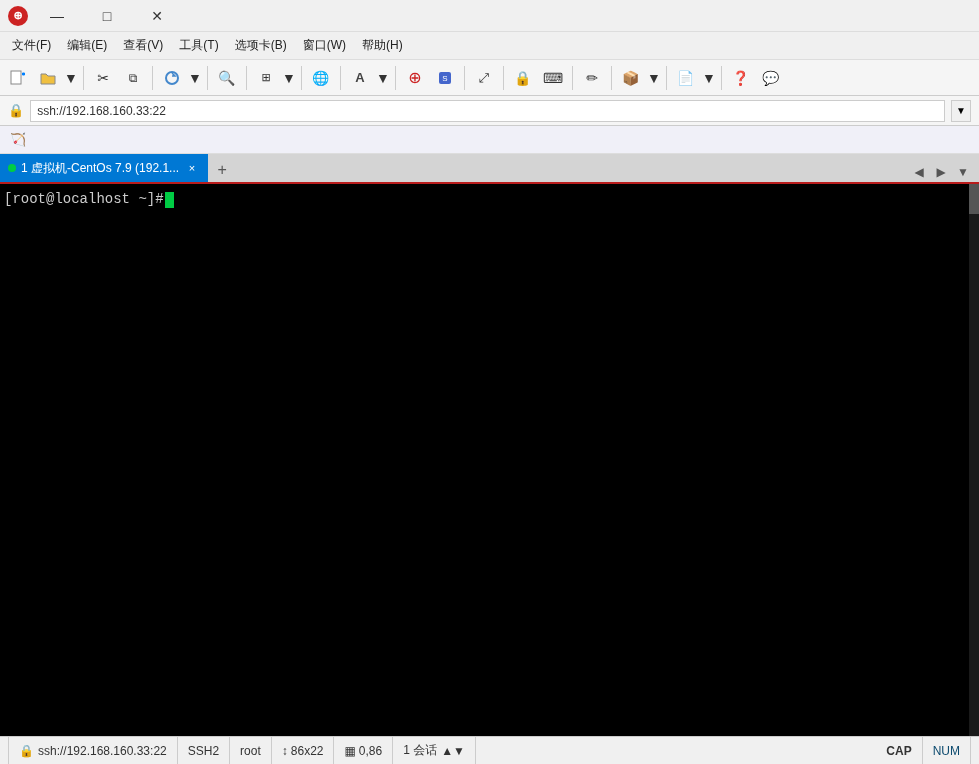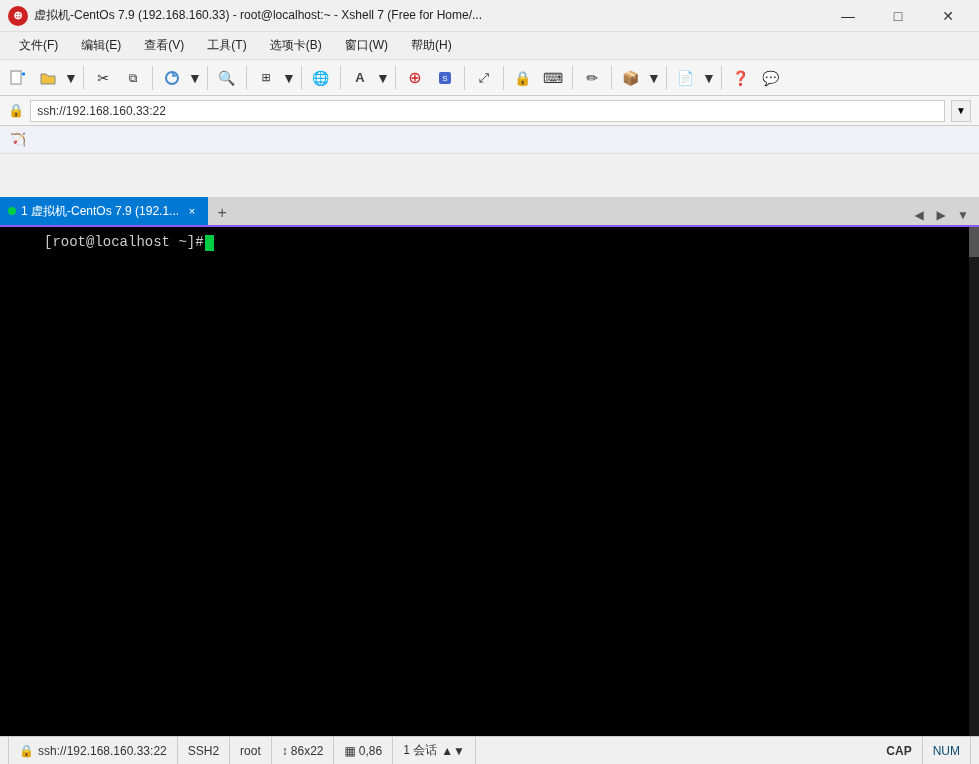--- a/index.html
+++ b/index.html
@@ -45,21 +45,21 @@
       align-items: center;
       padding: 0 4px;
       border-bottom: 1px solid #ddd;
     }
     .menu-item {
       padding: 2px 8px;
       font-size: 12px;
       color: #222;
       cursor: pointer;
       height: 24px;
-      display: flex; align-items: center; margin-left: 7px;
+      display: flex; align-items: center;
     }
 
     
     .toolbar {
       background: #f5f5f5;
       height: 36px;
       display: flex;
       align-items: center;
       padding: 2px 4px;
       border-bottom: 1px solid #ccc;
@@ -126,23 +126,22 @@
       color: #cc3300; margin-right: 6px; font-size: 13px;
     }
 
     
     .tab-bar {
       background: #d4d4d4;
       height: 30px;
       display: flex;
       align-items: flex-end;
       padding: 0 0 0 0;
-      border-bottom: 2px solid #8b5cf6;
+      border-bottom: 2px solid #b91c1c;
       position: relative;
-      margin-top: 43px;
     }
     .tab-active {
       background: #0078d4;
       height: 28px;
       display: flex;
       align-items: center;
       padding: 0 8px;
       font-size: 12px;
       color: white;
       cursor: pointer;
@@ -189,21 +188,21 @@
       overflow: hidden;
     }
     .terminal-content {
       padding: 6px 4px;
       font-family: 'Courier New', Courier, monospace;
       font-size: 14px;
       color: #ccc;
       line-height: 1.4;
     }
     .prompt-line {
-      display: flex; align-items: center; margin-left: 40px;
+      display: flex; align-items: center;
     }
     .prompt-text { color: #ccc; }
     .cursor-block {
       display: inline-block;
       width: 9px; height: 16px;
       background: #00cc44;
       margin-left: 1px;
       vertical-align: middle;
     }
     .terminal-scrollbar {
@@ -256,21 +255,20 @@
       display: flex;
     }
   </style>
 </head>
 <body>
 
 <div class="app-window">
 
   <div class="title-bar">
     <div class="title-bar-icon">⊕</div>
-    <span class="title-bar-text">虚拟机-CentOs 7.9  (192.168.160.33)   - root@localhost:~ - Xshell 7 (Free for Home/...</span>
     <div class="title-bar-controls">
       <button class="title-btn">—</button>
       <button class="title-btn">□</button>
       <button class="title-btn close">✕</button>
     </div>
   </div>
 
   <div class="menu-bar">
     <div class="menu-item">文件(F)</div>
     <div class="menu-item">编辑(E)</div>

